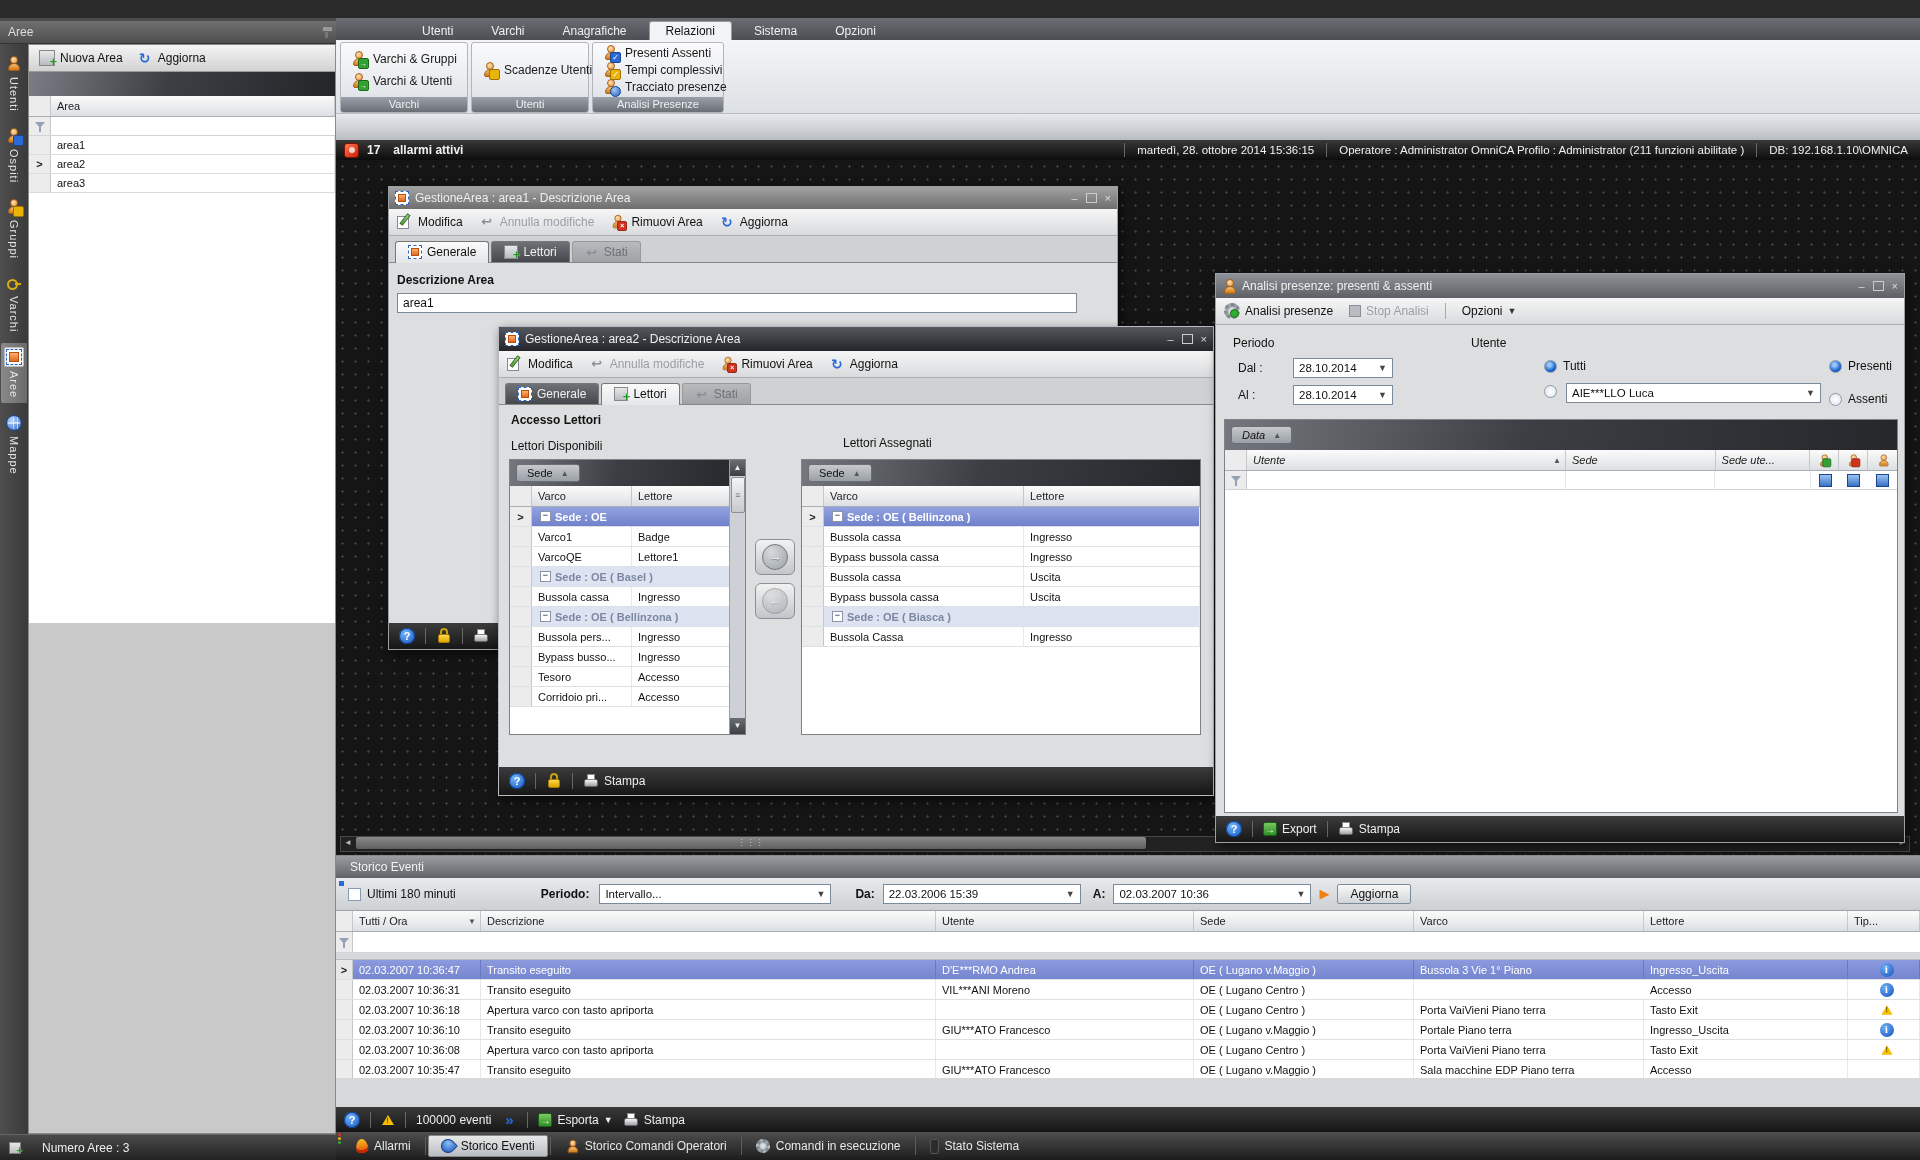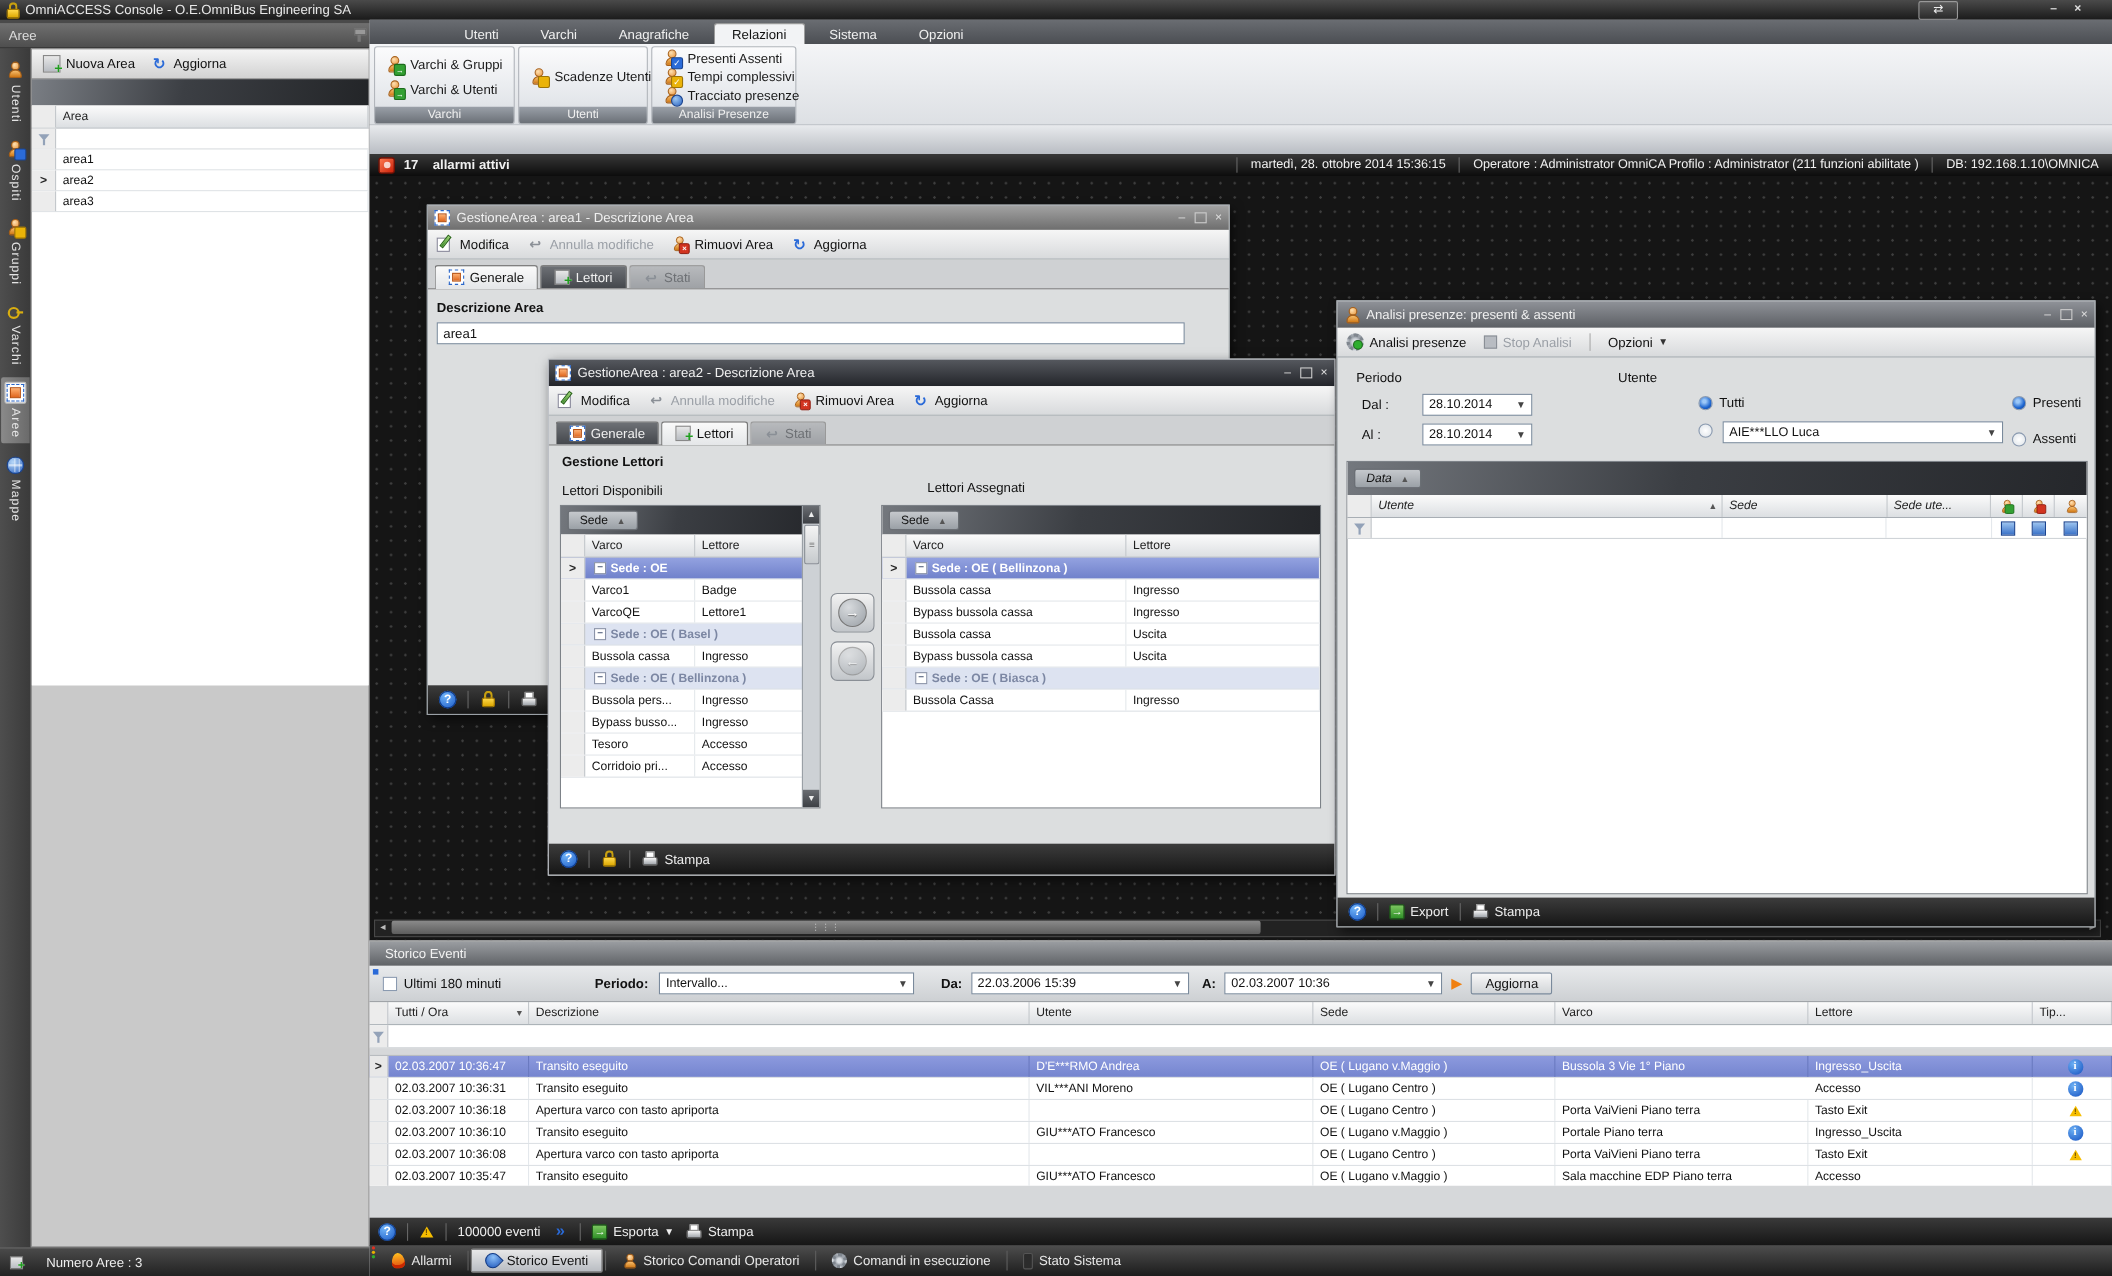--- a/index.html
+++ b/index.html
@@ -178,27 +178,20 @@
   .btab{display:flex;align-items:center;gap:6px;color:#e8e8e8;font-size:12px;padding:3px 12px;border-radius:2px;}
   .btab.sel{background:linear-gradient(#e8e8e8,#b8bcc2);color:#111;border:1px solid #888;}
   .bsep{width:1px;height:18px;background:#5e5e5e;}
   .bold{font-weight:bold;}
 </style>
 </head>
 <body>
 
 <div id="root">
 
-  <div class="abs titlebar">
-    <span class="ic ic14 ic-lock"></span>
-    <span class="t">OmniACCESS Console - O.E.OmniBus Engineering SA</span>
-    <span class="tbtn swapbtn"></span>
-    <span class="tbtn minbtn"></span>
-    <span class="tbtn clsbtn"></span>
-  </div>
 
   <div class="abs sidebar">
     <div class="s-head">
       <span>Aree</span>
       <span class="sp"></span>
       <span class="ic ic14 ic-pin"></span>
     </div>
 
     <div class="tabstrip">
       <div class="vtab">
@@ -445,21 +438,21 @@
             </span>
           <span class="wtab on">
               <span class="ic ic14 ic-newgrid"></span>
               <span>Lettori</span>
             </span>
           <span class="wtab dis">
               <span class="ic ic14 g-undo"></span>
               <span>Stati</span>
             </span>
         </div>
-        <div class="bold" style="position:absolute;left:12px;top:86px;">Gestione Lettori</div>
+        <div class="bold" style="position:absolute;left:12px;top:86px;">Accesso Lettori</div>
         <div style="position:absolute;left:12px;top:112px;">Lettori Disponibili</div>
         <div style="position:absolute;left:312px;top:109px;margin-left:32px;">Lettori Assegnati</div>
 
         <div class="grid" style="left:10px;top:132px;width:237px;height:276px;">
           <div class="gband">
             <span class="pill">
                 <span>Sede</span>
                 <span class="sorta">▲</span>
               </span>
           </div>

